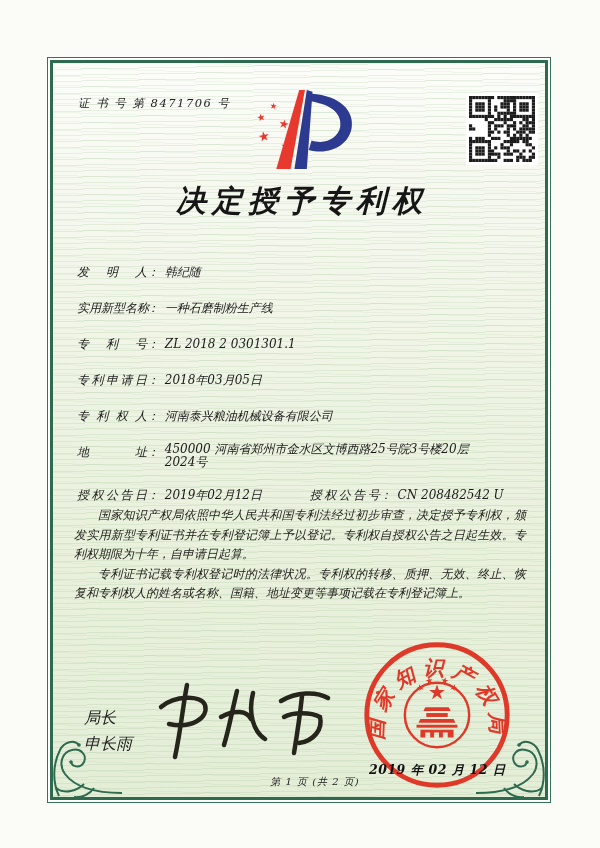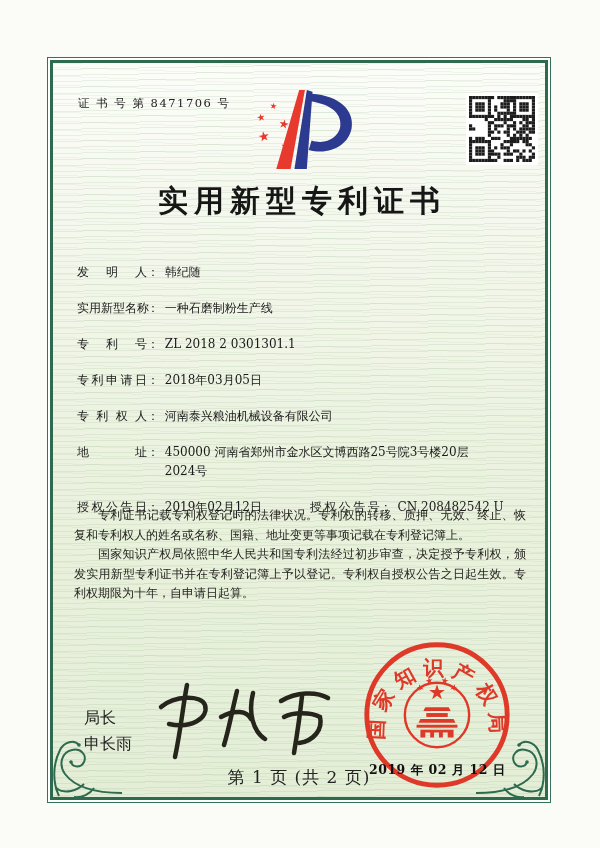--- a/index.html
+++ b/index.html
@@ -4,21 +4,21 @@
 <style>
   html,body{margin:0;padding:0;}
   body{
     width:600px;height:848px;
     background:#fbfbf8;
     font-family:"DejaVu Serif","Liberation Serif",serif;
     position:relative;
     color:#1b1b1b;
     overflow:hidden;
   }
-  .page{position:absolute;inset:0;}
+  .page{position:absolute;inset:0;font-style:italic;}
   
   .frame{
     position:absolute;left:47px;top:57px;width:504px;height:746px;
     border:1px solid #36715a;padding:2px;box-sizing:border-box;
     background:#fff;
   }
   .cert{
     position:relative;width:100%;height:100%;
     border:3px solid #2e6a4e;box-sizing:border-box;
     background:
@@ -38,41 +38,41 @@
     position:absolute;left:0;top:118px;width:100%;
     text-align:center;font-size:30px;font-weight:bold;
     letter-spacing:6px;color:#161616;text-indent:6px;
   }
   
   .fields{position:absolute;left:24px;top:200px;width:452px;font-size:12px;color:#1a1a1a;}
   .row{margin-bottom:17px;line-height:19px;white-space:nowrap;}
   .lbl{display:inline-block;width:70px;text-align:justify;text-align-last:justify;vertical-align:top;}
   .colon{display:inline-block;vertical-align:top;}
   .val{display:inline-block;vertical-align:top;margin-left:2px;}
-  .val.address{width:332px;white-space:normal;line-height:19px;}
+  .val.address{width:332px;white-space:normal;line-height:13px;}
   .g2{margin-left:44px;}
   
   .legal{
     position:absolute;left:21px;top:443px;width:452px;
     font-size:12px;line-height:19.5px;color:#24241f;
     text-align:justify;
   }
   .legal p{margin:0;text-indent:2em;}
   
   .sig-block{position:absolute;left:31px;top:642px;font-size:16px;color:#232323;line-height:26px;}
   .autograph{position:absolute;left:88px;top:608px;width:216px;height:104px;}
   .seal{position:absolute;left:306px;top:574px;width:156px;height:156px;opacity:0.92;}
   .seal-date{
     position:absolute;left:316px;top:699px;
     font-size:12.5px;font-weight:bold;letter-spacing:0.5px;color:#101010;
   }
   
   .page-no{
     position:absolute;left:0;bottom:8px;width:100%;
-    text-align:center;font-size:17px;color:#222;letter-spacing:1px;
+    text-align:center;font-size:10px;color:#222;letter-spacing:1px;padding-left:16px;
   }
   .flourish{position:absolute;bottom:-3px;width:74px;height:62px;}
   .flourish.fl-left{left:-3px;}
   .flourish.fl-right{right:-3px;transform:scaleX(-1);}
   .footer-note{
     position:absolute;left:0;top:814px;width:100%;
     text-align:center;font-size:12.5px;letter-spacing:2px;color:#4d7c0f;margin-top:44px;
   }
   .defs-hidden{position:absolute;width:0;height:0;overflow:hidden;}
 </style>
@@ -346,21 +346,21 @@
             <rect x="33" y="60" width="3" height="3"></rect>
             <rect x="36" y="60" width="3" height="3"></rect>
             <rect x="39" y="60" width="3" height="3"></rect>
             <rect x="45" y="60" width="3" height="3"></rect>
             <rect x="51" y="60" width="3" height="3"></rect>
             <rect x="54" y="60" width="3" height="3"></rect>
             <rect x="57" y="60" width="3" height="3"></rect>
           </g>
       </svg>
 
-      <div class="title">实用新型专利证书</div>
+      <div class="title">决定授予专利权</div>
 
       <div class="fields">
         <div class="row">
           <span class="lbl">发明人</span><span class="colon">：</span>
           <span class="val">韩纪随</span>
         </div>
         <div class="row">
           <span class="lbl">实用新型名称</span><span class="colon">：</span>
           <span class="val">一种石磨制粉生产线</span>
         </div>
@@ -382,22 +382,22 @@
         </div>
         <div class="row">
           <span class="lbl">授权公告日</span><span class="colon">：</span>
           <span class="val">2019年02月12日</span>
           <span class="lbl g2">授权公告号</span><span class="colon">：</span>
           <span class="val">CN 208482542 U</span>
         </div>
       </div>
 
       <div class="legal">
+        <p>国家知识产权局依照中华人民共和国专利法经过初步审查，决定授予专利权，颁发实用新型专利证书并在专利登记簿上予以登记。专利权自授权公告之日起生效。专利权期限为十年，自申请日起算。</p>
         <p>专利证书记载专利权登记时的法律状况。专利权的转移、质押、无效、终止、恢复和专利权人的姓名或名称、国籍、地址变更等事项记载在专利登记簿上。</p>
-        <p>国家知识产权局依照中华人民共和国专利法经过初步审查，决定授予专利权，颁发实用新型专利证书并在专利登记簿上予以登记。专利权自授权公告之日起生效。专利权期限为十年，自申请日起算。</p>
       </div>
 
       <div class="sig-block">
         <div>局长</div>
         <div>申长雨</div>
       </div>
 
       <svg class="autograph" viewBox="0 0 216 104">
         <g fill="none" stroke="#26251c" stroke-width="4.5" stroke-linecap="round">
           <path d="M46,14 C42,34 40,58 34,86"></path>

